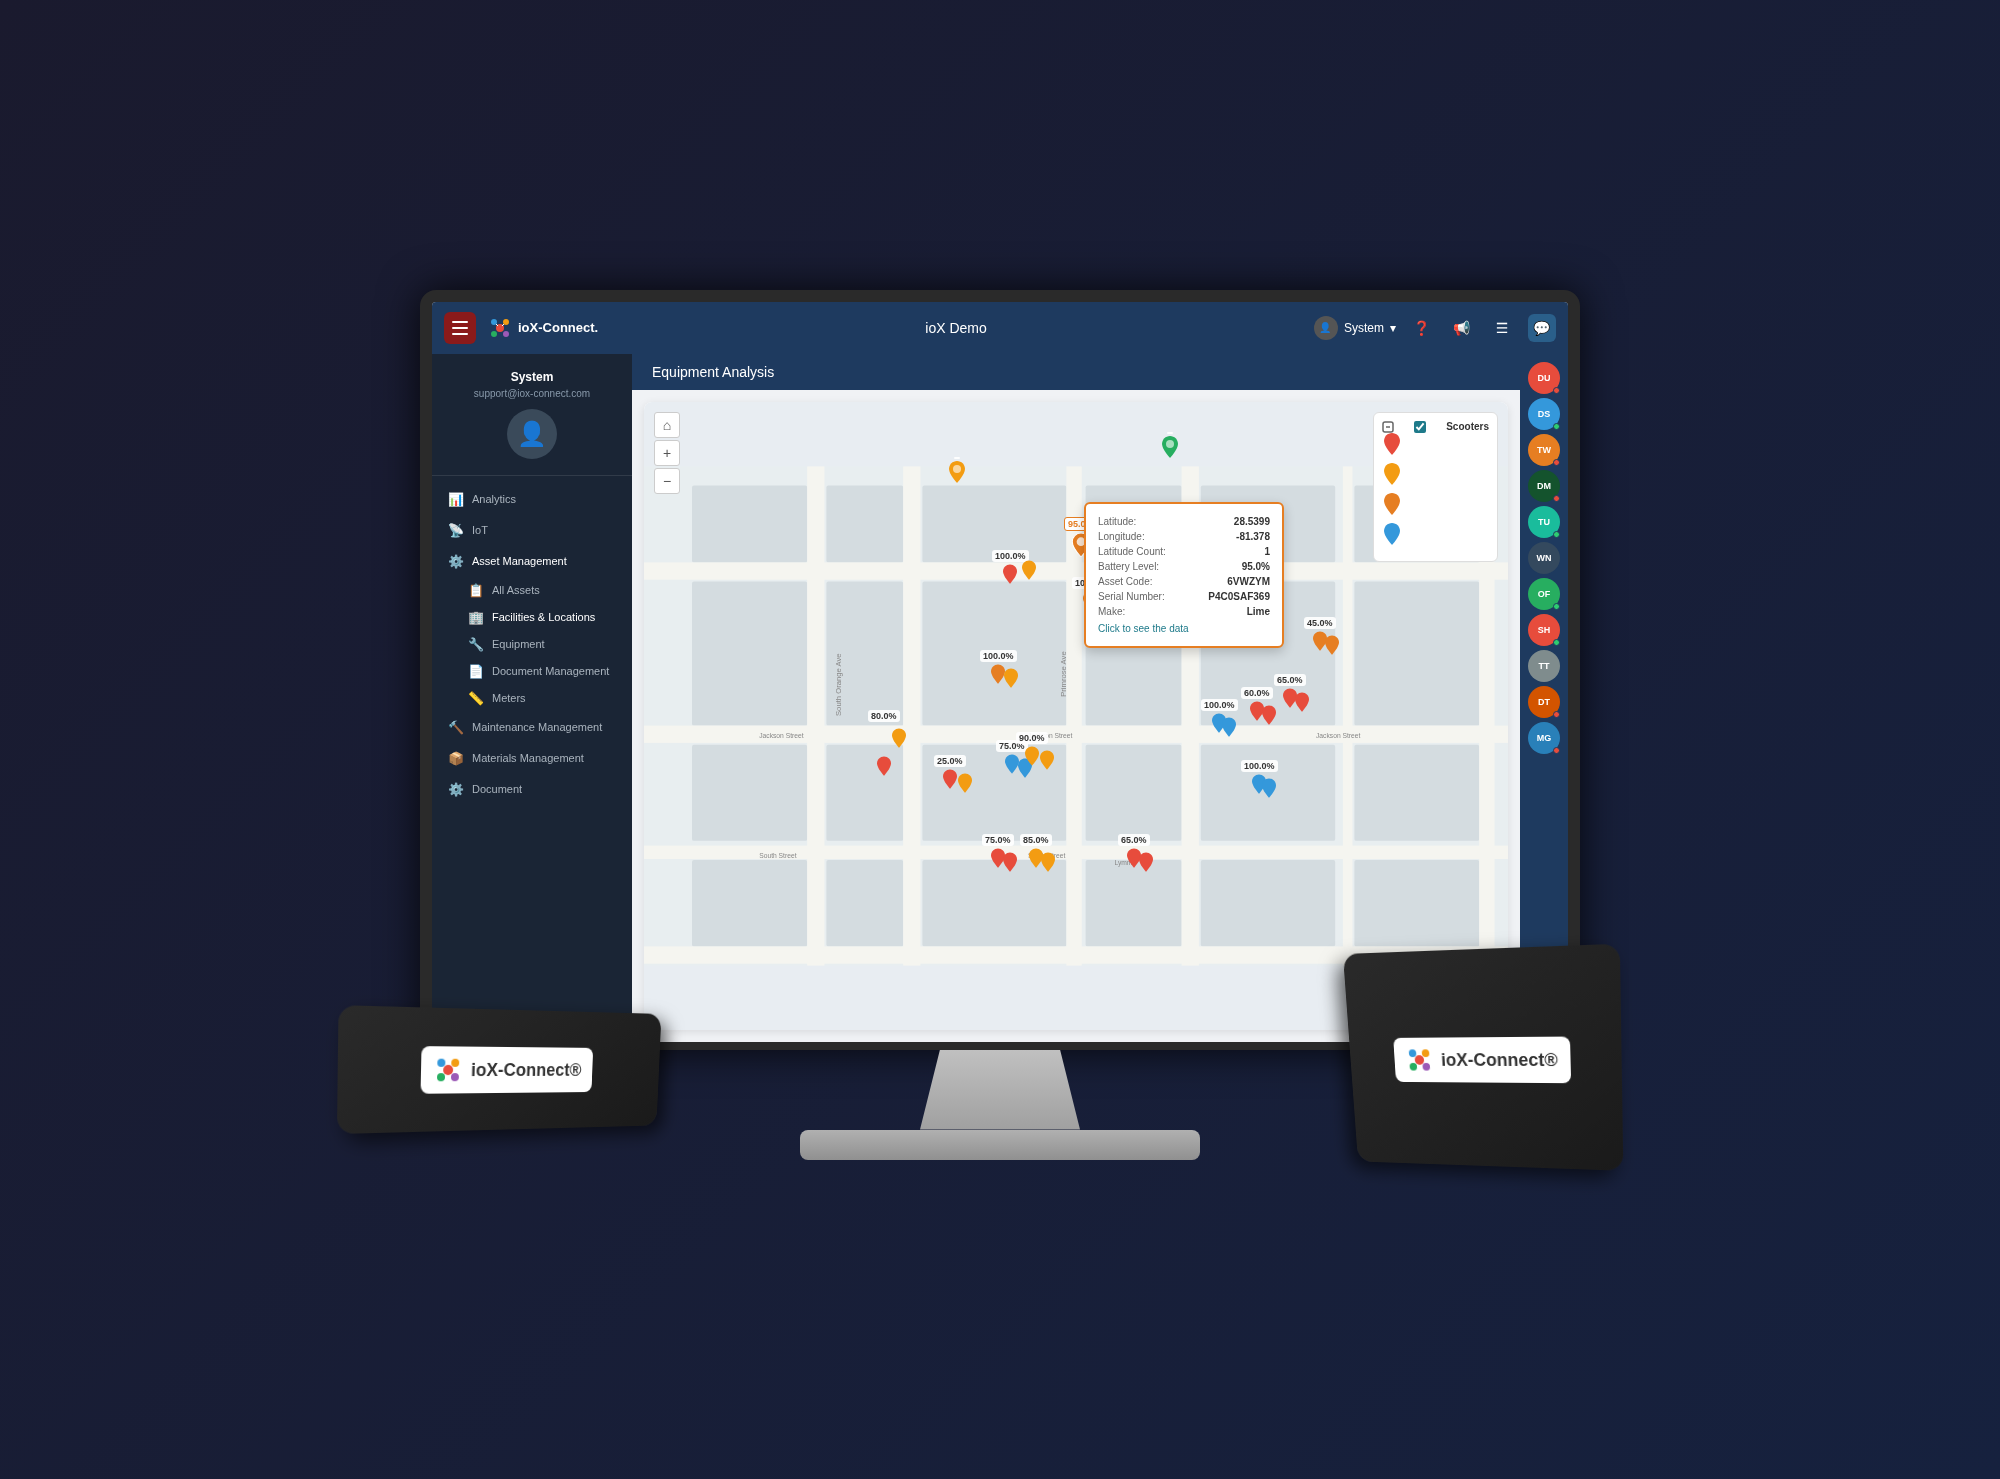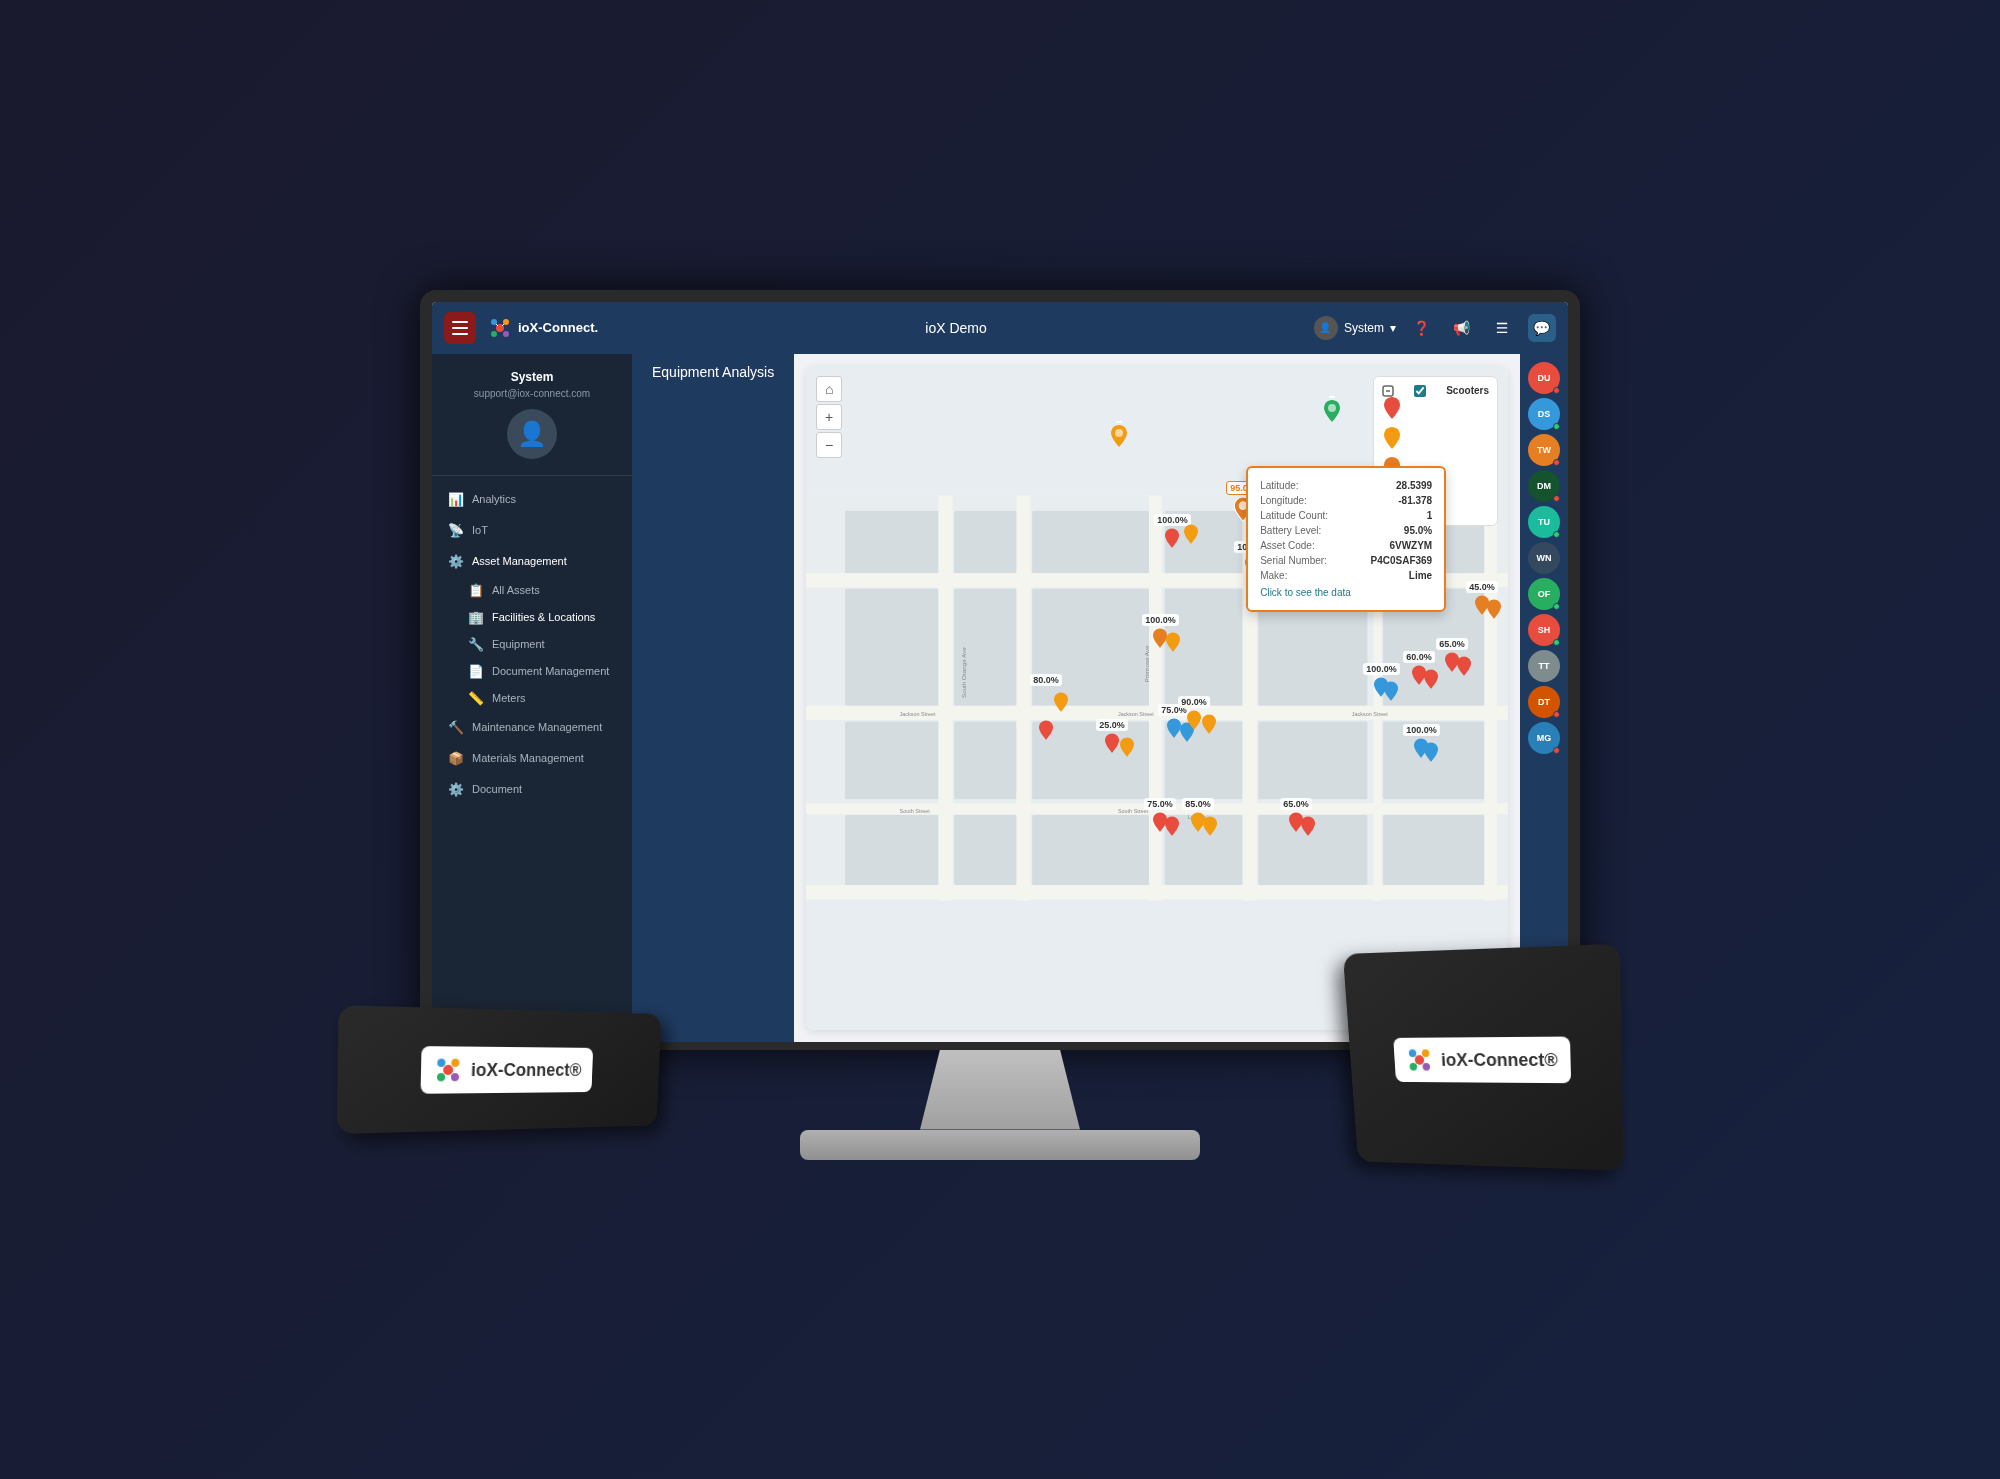--- a/index.html
+++ b/index.html
@@ -235,21 +235,21 @@
     }
 
     .sidebar-sub-item.active {
       color: white;
     }
 
     
     .main-content {
       flex: 1;
       display: flex;
-      flex-direction: row;
+      flex-direction: column;
       overflow: hidden;
     }
 
     .page-header {
       background: #1e3a5f;
       padding: 10px 20px;
       color: white;
       font-size: 14px;
       font-weight: 500;
       flex-shrink: 0;

